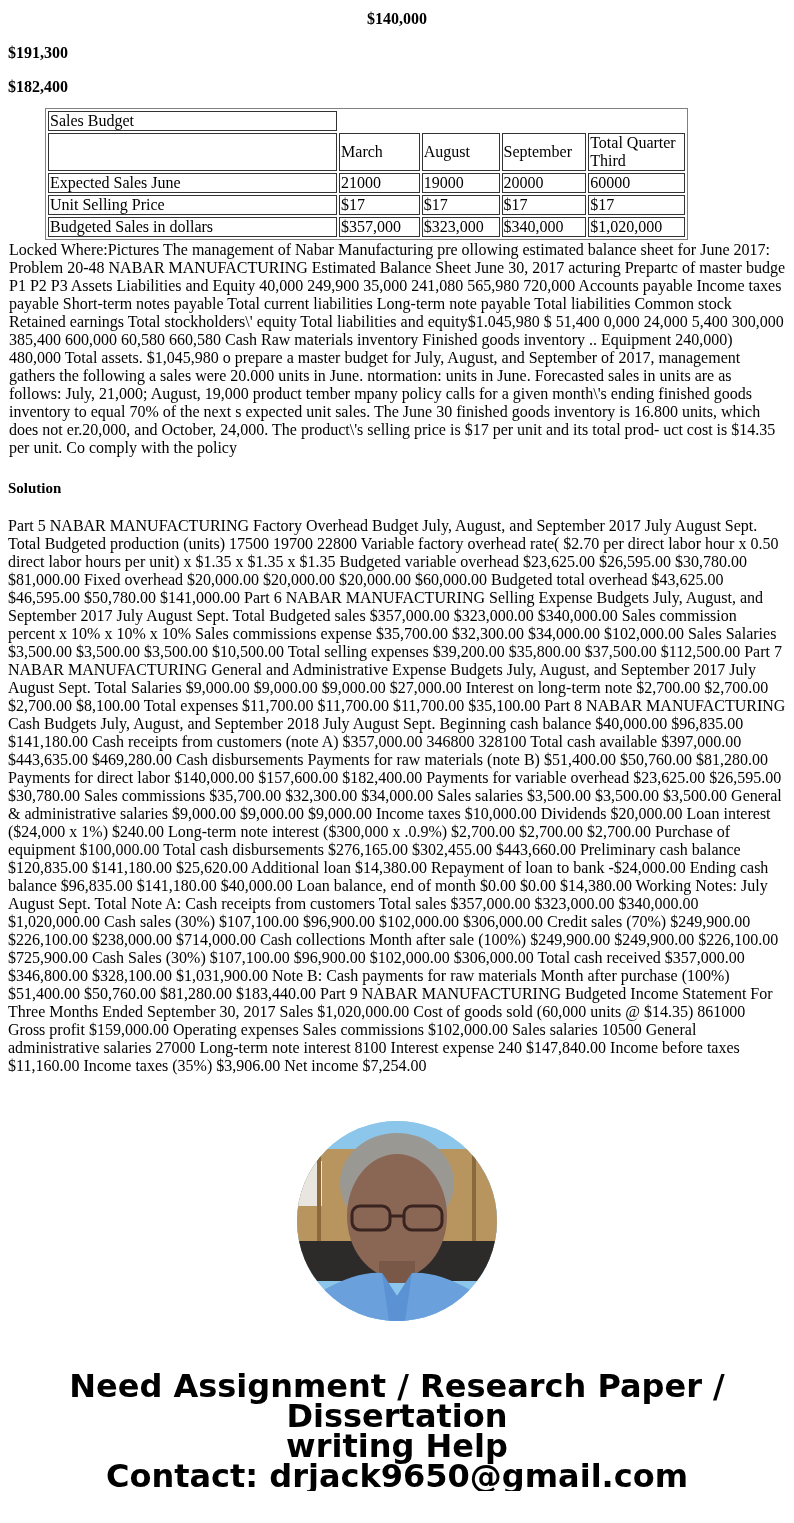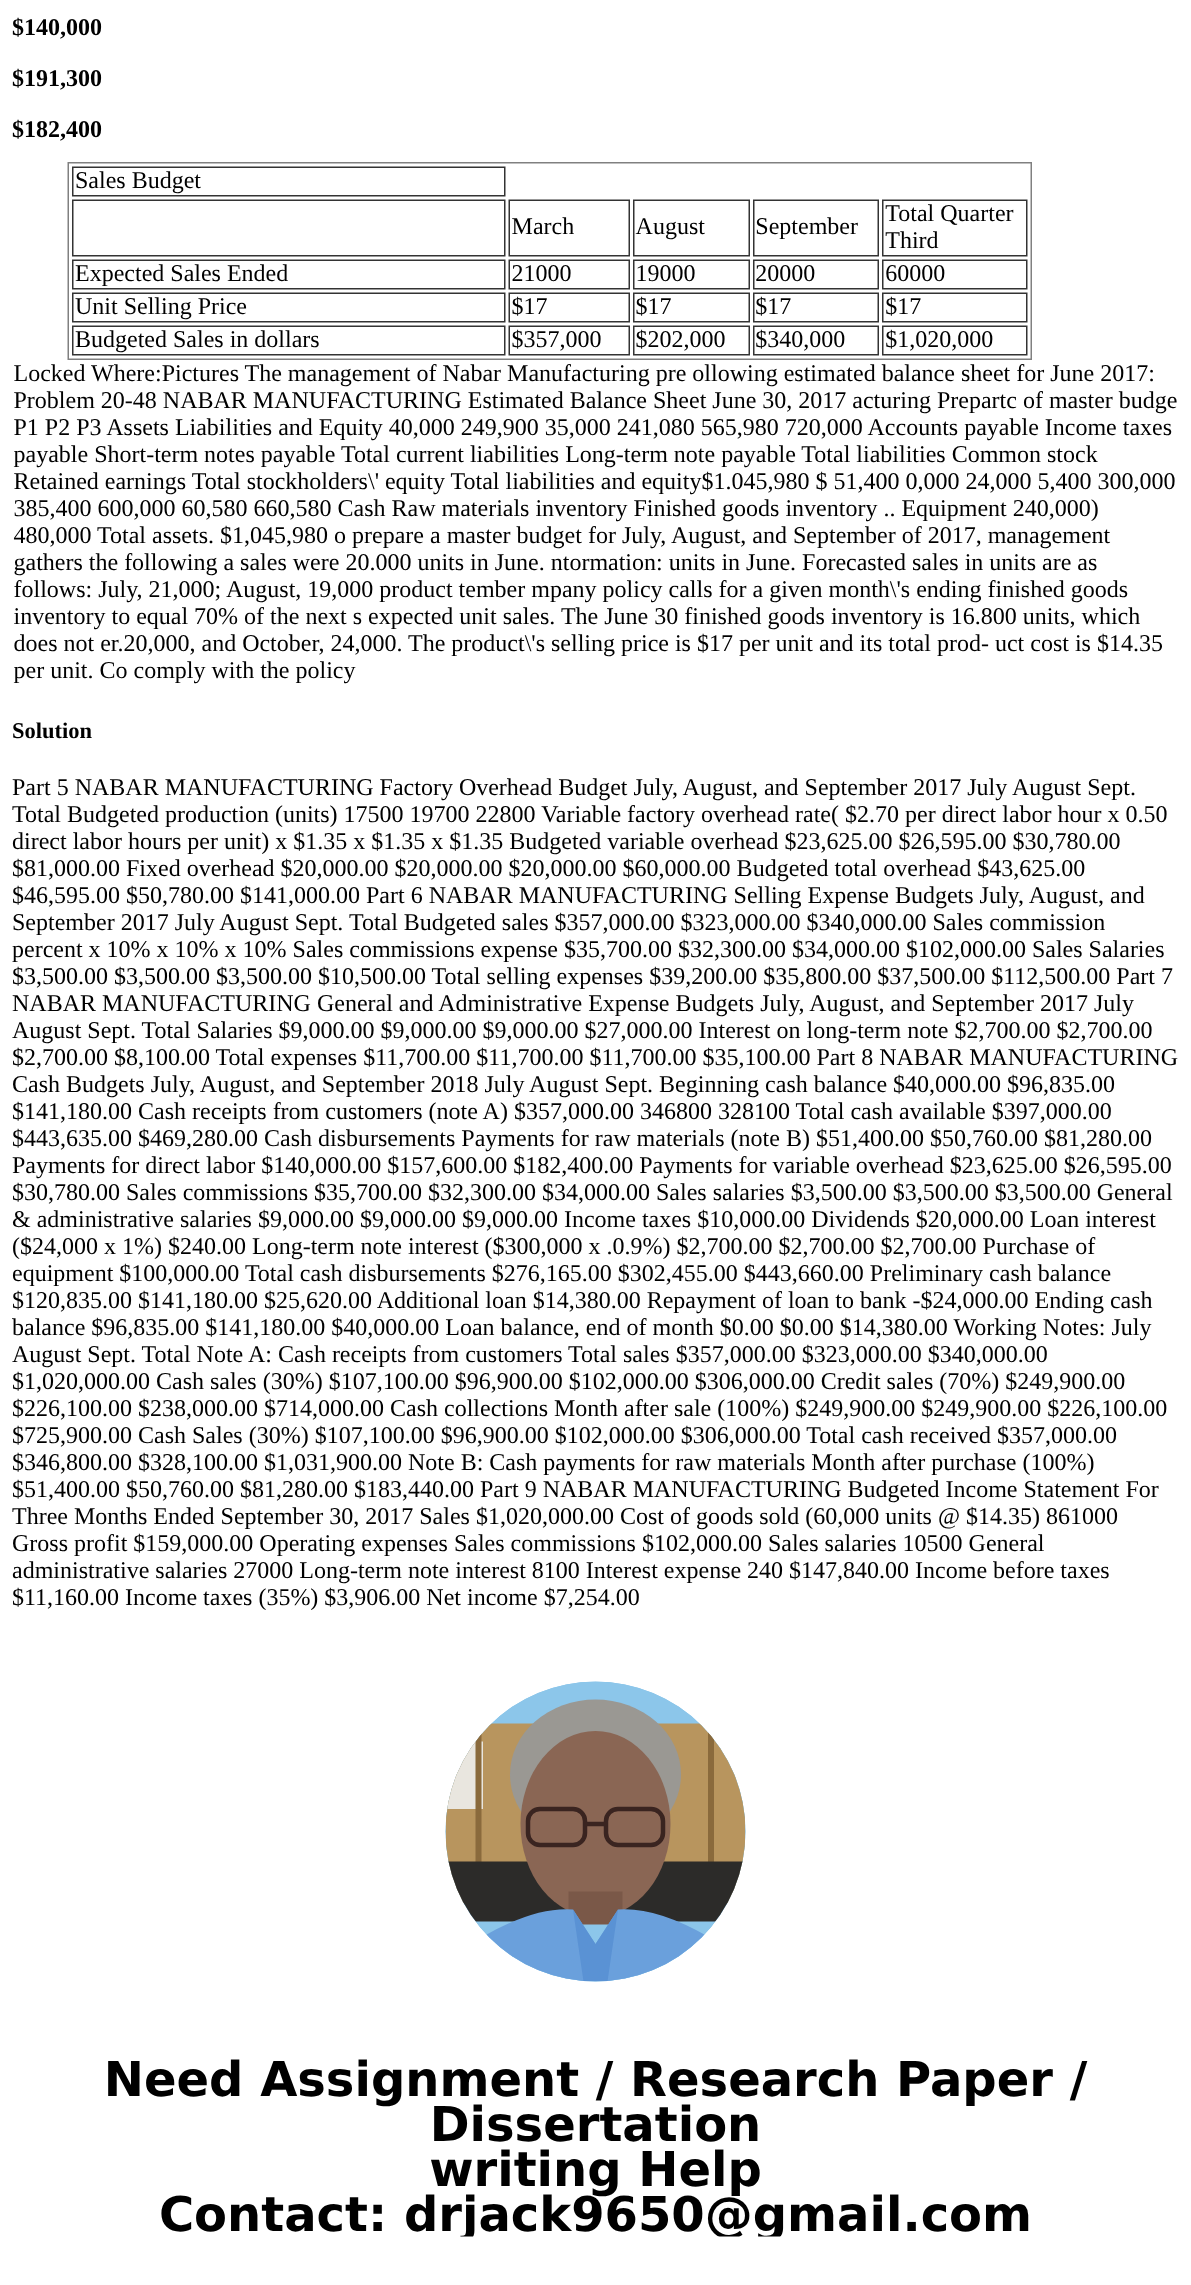--- a/index.html
+++ b/index.html
@@ -12,21 +12,21 @@
     }
     .wrap { padding: 0 8px; }
     .amount {
       font-weight: bold;
       margin: 0;
       height: 34px;
       line-height: 18px;
       padding-top: 10px;
       box-sizing: border-box;
     }
-    .amount:first-child { padding-top: 10px; }
+    .amount:first-child { padding-top: 10px; text-align: center; }
     table.sales {
       border: 1px solid #808080;
       border-collapse: separate;
       border-spacing: 2px;
       width: 643px;
       margin-top: 6px;
       margin-left: 37px;
     }
     table.sales td {
       border: 1px solid #333;
@@ -90,37 +90,37 @@
       <td class="blank" colspan="4"></td>
     </tr>
     <tr class="head">
       <td></td>
       <td>March</td>
       <td>August</td>
       <td>September</td>
       <td>Total Quarter Third</td>
     </tr>
     <tr>
-      <td>Expected Sales Ended</td>
+      <td>Expected Sales June</td>
       <td>21000</td>
       <td>19000</td>
       <td>20000</td>
       <td>60000</td>
     </tr>
     <tr>
       <td>Unit Selling Price</td>
       <td>$17</td>
       <td>$17</td>
       <td>$17</td>
       <td>$17</td>
     </tr>
     <tr>
       <td>Budgeted Sales in dollars</td>
       <td>$357,000</td>
-      <td>$202,000</td>
+      <td>$323,000</td>
       <td>$340,000</td>
       <td>$1,020,000</td>
     </tr>
   </tbody>
     </table>
 
   <p class="problem">Locked Where:Pictures The management of Nabar Manufacturing pre ollowing estimated balance sheet for June 2017: Problem 20-48 NABAR MANUFACTURING Estimated Balance Sheet June 30, 2017 acturing Prepartc of master budge P1 P2 P3 Assets Liabilities and Equity 40,000 249,900 35,000 241,080 565,980 720,000 Accounts payable Income taxes payable Short-term notes payable Total current liabilities Long-term note payable Total liabilities Common stock Retained earnings Total stockholders\' equity Total liabilities and equity$1.045,980 $ 51,400 0,000 24,000 5,400 300,000 385,400 600,000 60,580 660,580 Cash Raw materials inventory Finished goods inventory .. Equipment 240,000) 480,000 Total assets. $1,045,980 o prepare a master budget for July, August, and September of 2017, management gathers the following a sales were 20.000 units in June. ntormation: units in June. Forecasted sales in units are as follows: July, 21,000; August, 19,000 product tember mpany policy calls for a given month\'s ending finished goods inventory to equal 70% of the next s expected unit sales. The June 30 finished goods inventory is 16.800 units, which does not er.20,000, and October, 24,000. The product\'s selling price is $17 per unit and its total prod- uct cost is $14.35 per unit. Co comply with the policy</p>
 
   <h3 class="solution">Solution</h3>
 

